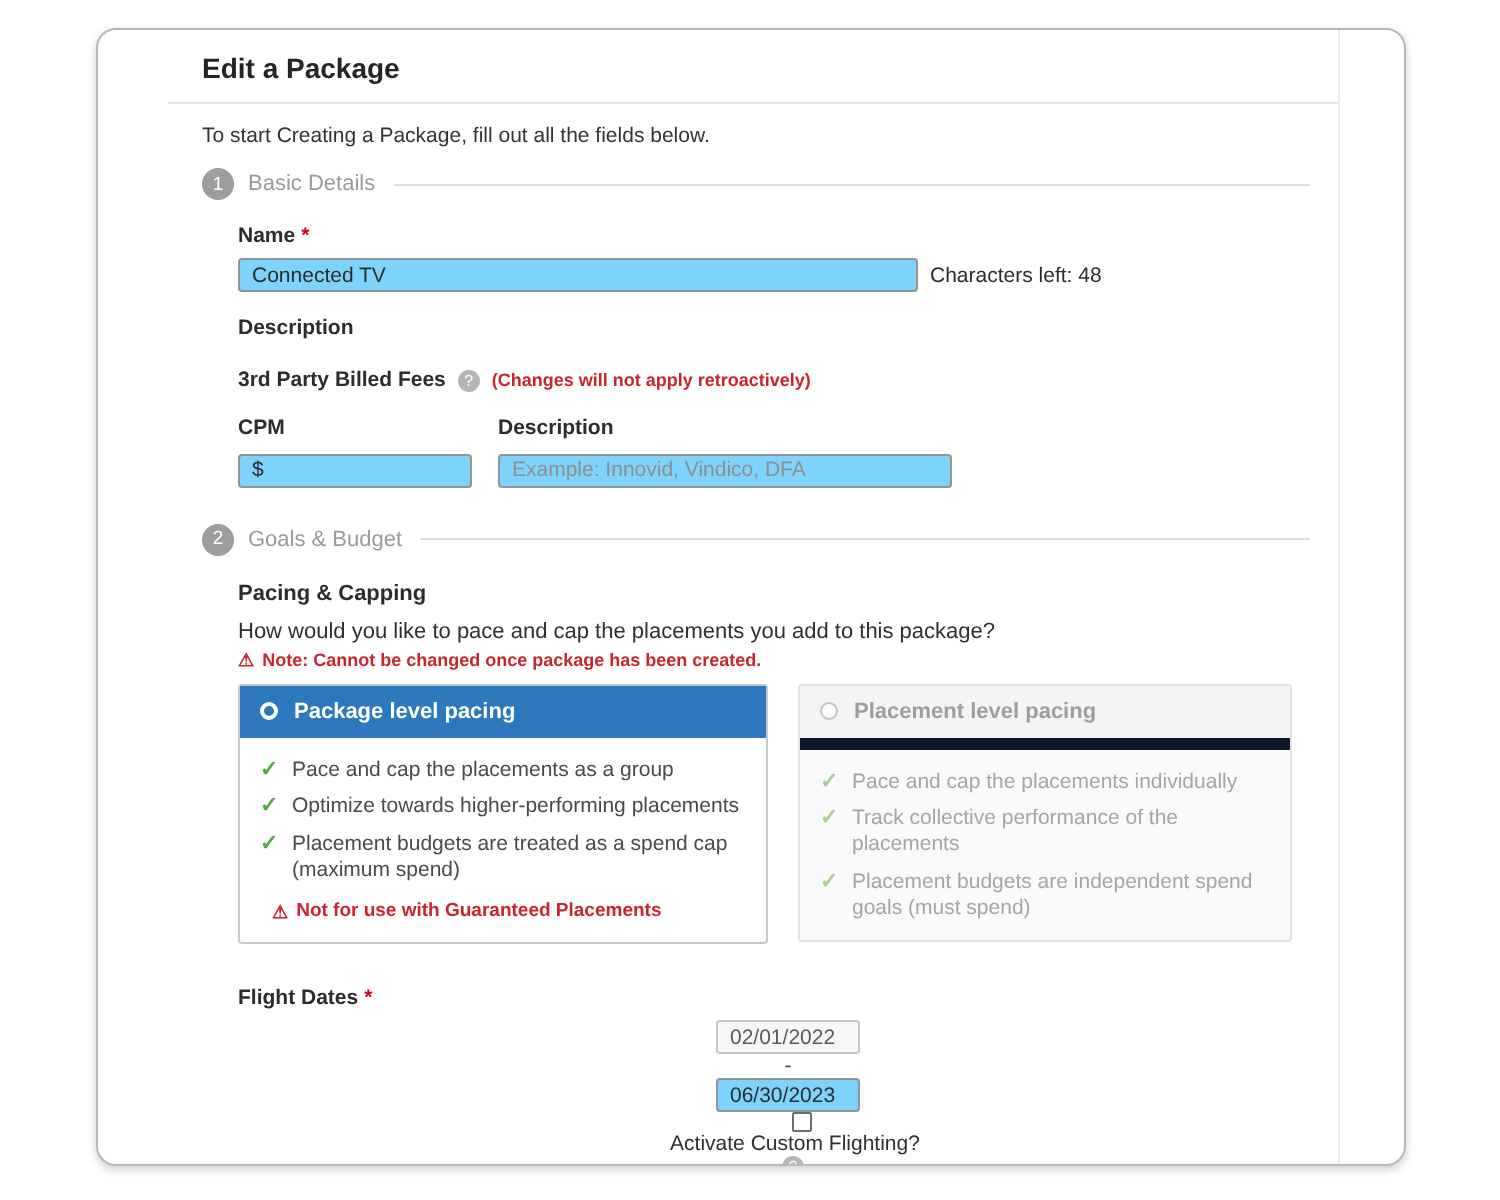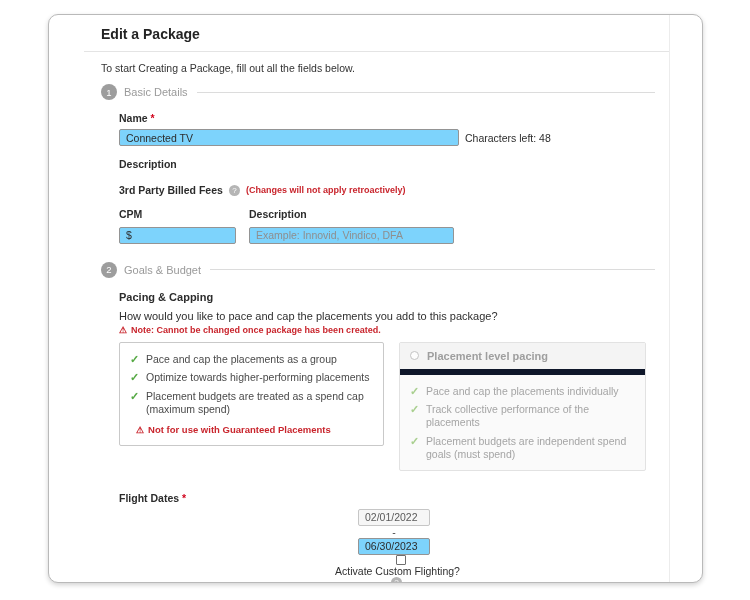--- a/index.html
+++ b/index.html
@@ -35,21 +35,21 @@
 
   .fees-row { display:flex; align-items:center; margin-top:14px; }
   .info-icon { width:11px; height:11px; border-radius:50%; background:#b5b5b5; color:#fff; font-size:8px;
                display:inline-flex; align-items:center; justify-content:center; margin-left:6px; flex:0 0 11px; }
   .fees-note { margin-left:6px; font-size:9px; color:#c9252d; font-weight:bold; }
 
   .two-col { display:flex; margin-top:0; }
   .col-cpm { width:117px; margin-right:13px; }
   .col-desc2 { width:205px; }
   .cpm-input { width:117px; }
-  .desc2-input { width:205px; }
+  .desc2-input { width:227px; }
 
   .pacing-head { margin-top:13px; font-size:11px; font-weight:bold; }
   .pacing-q { margin-top:7px; font-size:11px; color:#2f2f2f; }
   .alert { display:flex; align-items:center; margin-top:3px; font-size:9px; color:#c9252d; font-weight:bold; }
   .tri { font-size:9px; margin-right:4px; color:#c9252d; }
 
   .pacing-cards { display:flex; align-items:flex-start; margin-top:7px; }
   .pcard { width:265px; border:1px solid #c9c9c9; border-radius:2px; background:#fff; }
   .pcard-header { display:flex; align-items:center; background:#2e79bd; color:#fff; padding:7px 10px; font-size:11px; font-weight:bold; }
   .radio-on { width:9px; height:9px; border:2.5px solid #fff; border-radius:50%; margin-right:8px; flex:0 0 9px; }
@@ -146,20 +146,24 @@
         <div class="pacing-head">Pacing &amp; Capping</div>
         <div class="pacing-q">How would you like to pace and cap the placements you add to this package?</div>
         <div class="alert">
           <span class="tri">⚠</span>
           <span>Note: Cannot be changed once package has been created.</span>
         </div>
 
         <div class="pacing-cards">
 
           <div class="pcard">
+            <div class="pcard-header">
+              <span class="radio-on"></span>
+              <span>Package level pacing</span>
+            </div>
             <div class="pcard-body">
               <div class="bullet">
                 <span class="check">✓</span>
                 <span>Pace and cap the placements as a group</span>
               </div>
               <div class="bullet">
                 <span class="check">✓</span>
                 <span>Optimize towards higher-performing placements</span>
               </div>
               <div class="bullet">

